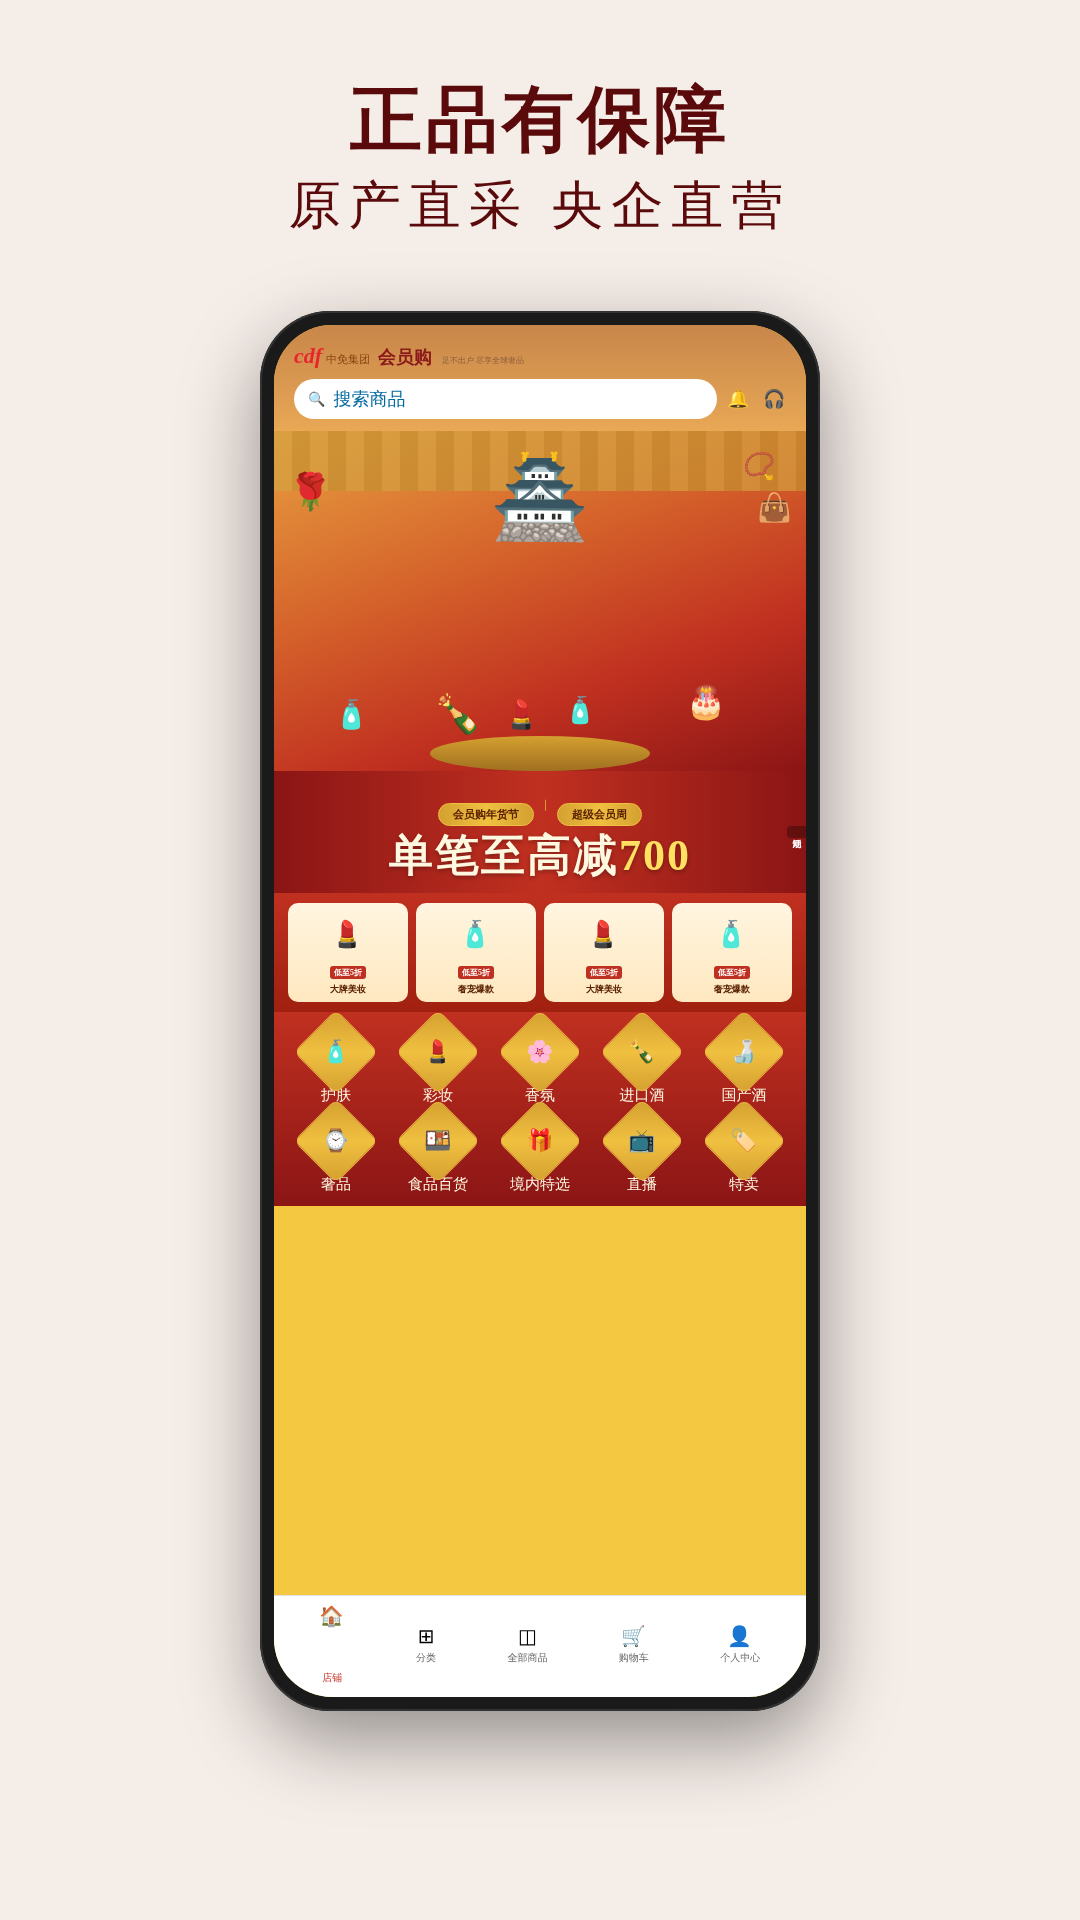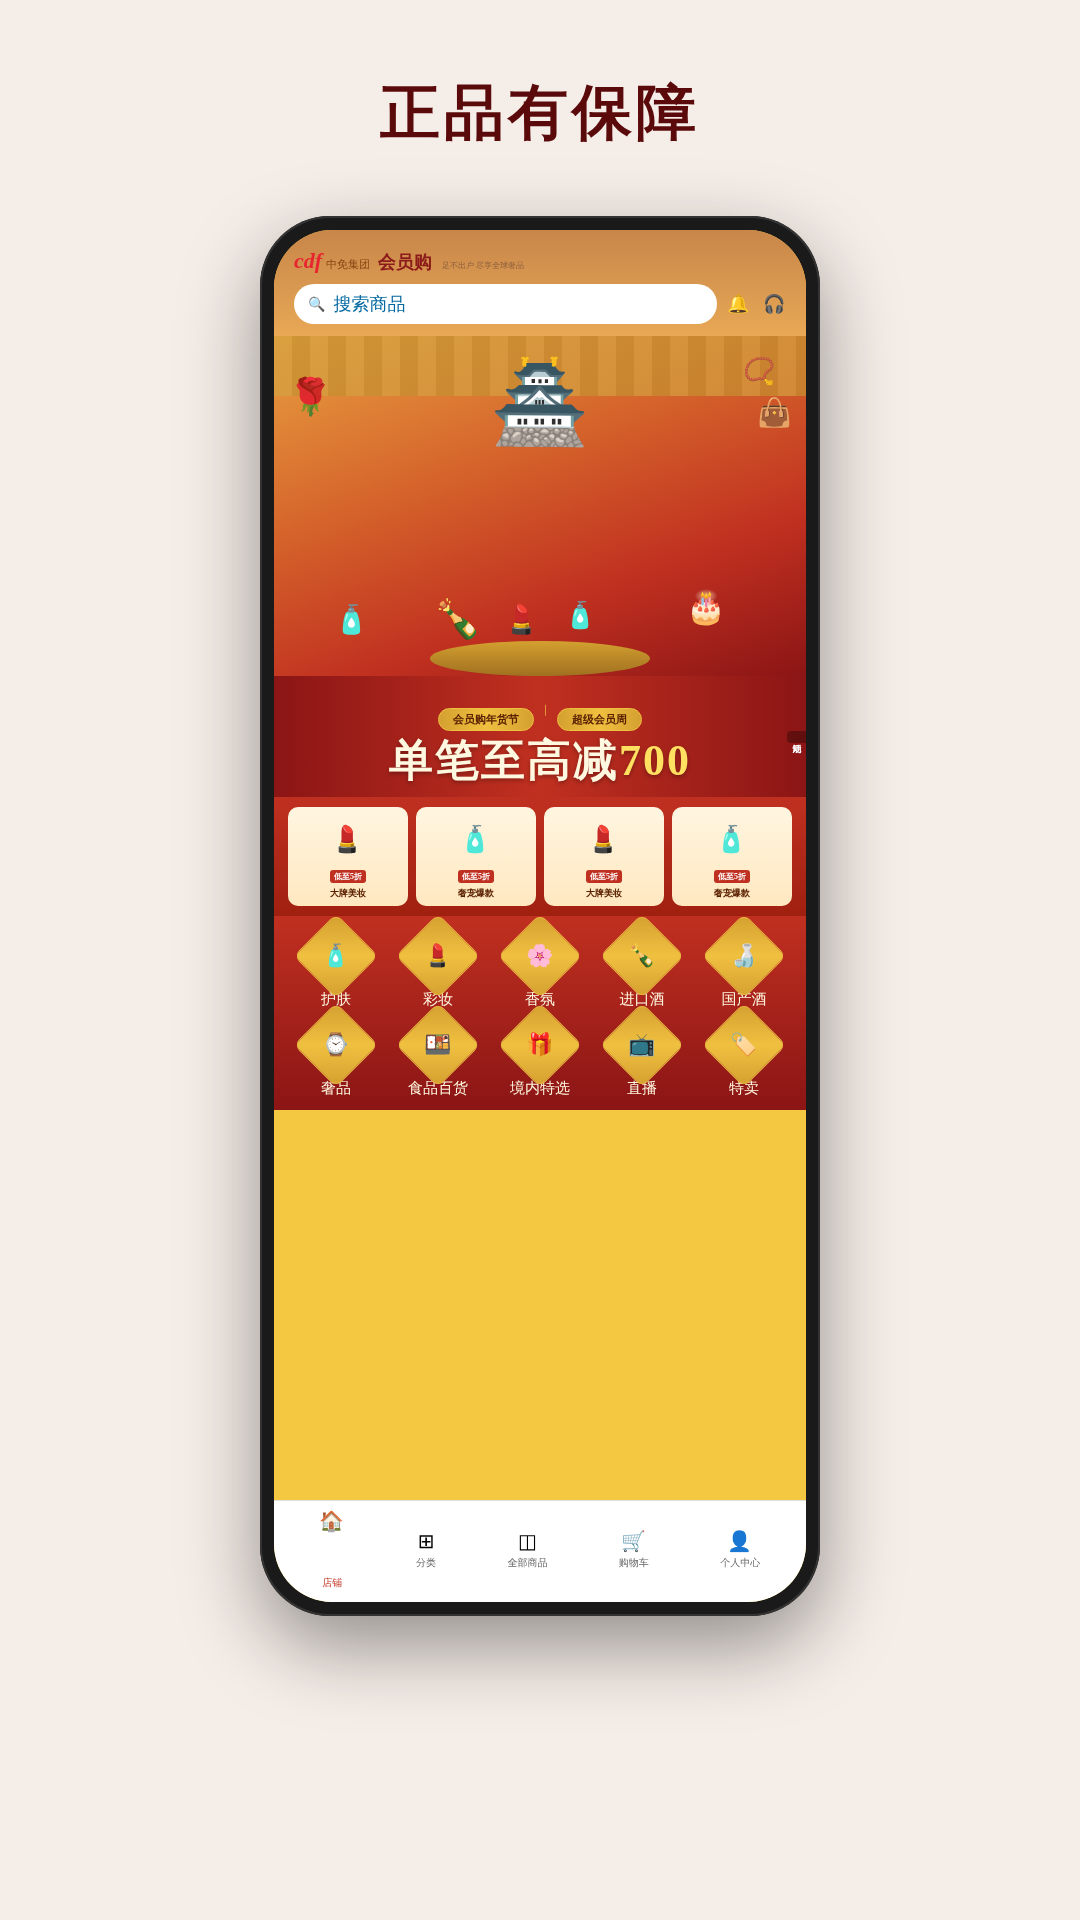--- a/index.html
+++ b/index.html
@@ -13,21 +13,21 @@
       position: relative;
     }
 
     
     .header-section {
       text-align: center;
       padding-top: 80px;
       padding-bottom: 40px;
     }
     .header-title {
-      font-size: 60px;
+      font-size: 72px;
       font-weight: 900;
       color: #5a0a0a;
       letter-spacing: 4px;
       line-height: 1.1;
     }
     .header-subtitle {
       font-size: 52px;
       font-weight: 500;
       color: #5a0a0a;
       letter-spacing: 8px;
@@ -375,20 +375,21 @@
       overflow: hidden;
       display: flex;
       flex-direction: column;
     }
   </style>
 </head>
 <body>
 
 <div class="header-section">
   <div class="header-title">正品有保障</div>
+  <div class="header-subtitle">原产直采 央企直营</div>
 </div>
 
 <div class="phone-wrapper">
   <div class="phone-outer">
     <div class="phone-screen">
 
       <div class="app-header">
         <div class="app-logo-row">
           <div class="app-logo-text">
             <span class="logo-cdf">cdf</span>

